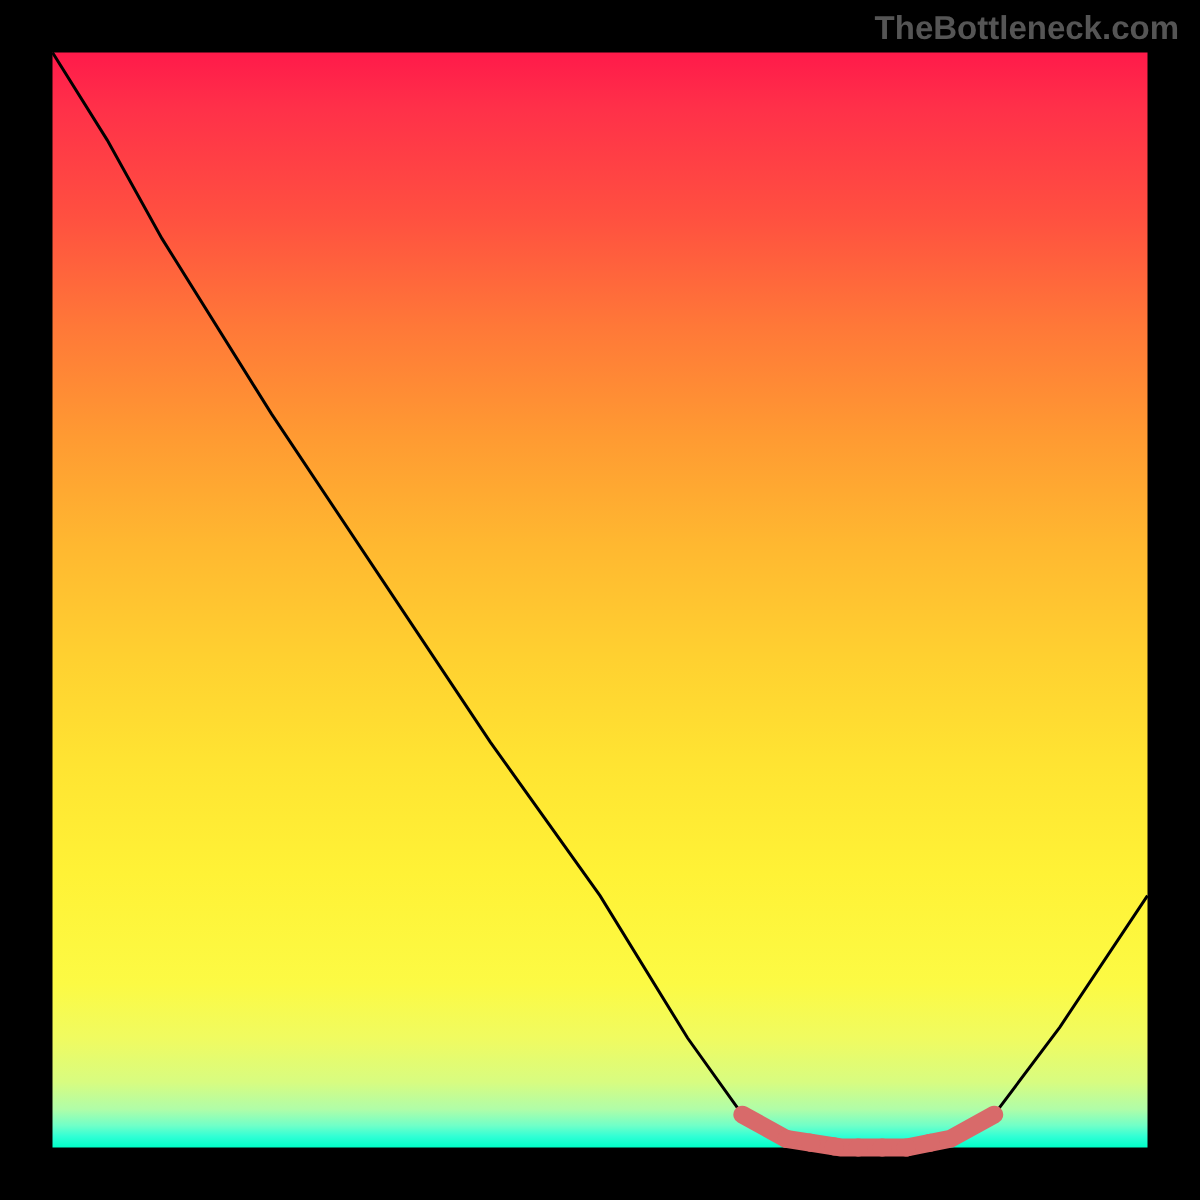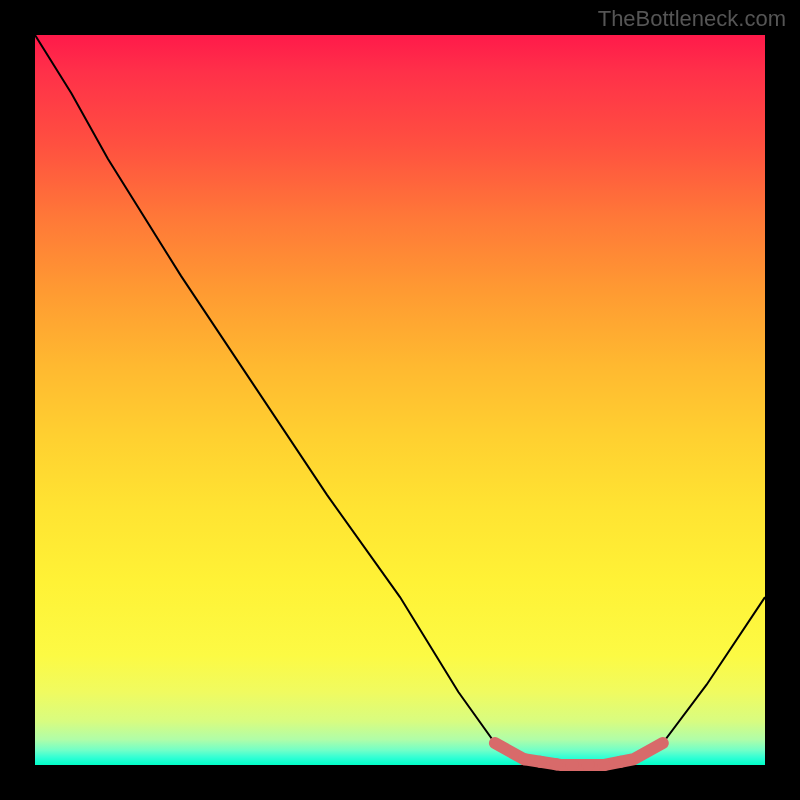--- a/index.html
+++ b/index.html
@@ -9,21 +9,21 @@
     background: #000;
     position: relative;
     font-family: Arial, sans-serif;
   }
   .watermark {
     position: absolute;
     top: 6px;
     right: 14px;
     color: #555;
     font-size: 22px;
-    font-weight: 400;
+    font-weight: 700;
     z-index: 10;
   }
   .plot-area {
     position: absolute;
     left: 35px;
     top: 35px;
     width: 730px;
     height: 730px;
     background: linear-gradient(to bottom,
       #ff1a4a 0%,

